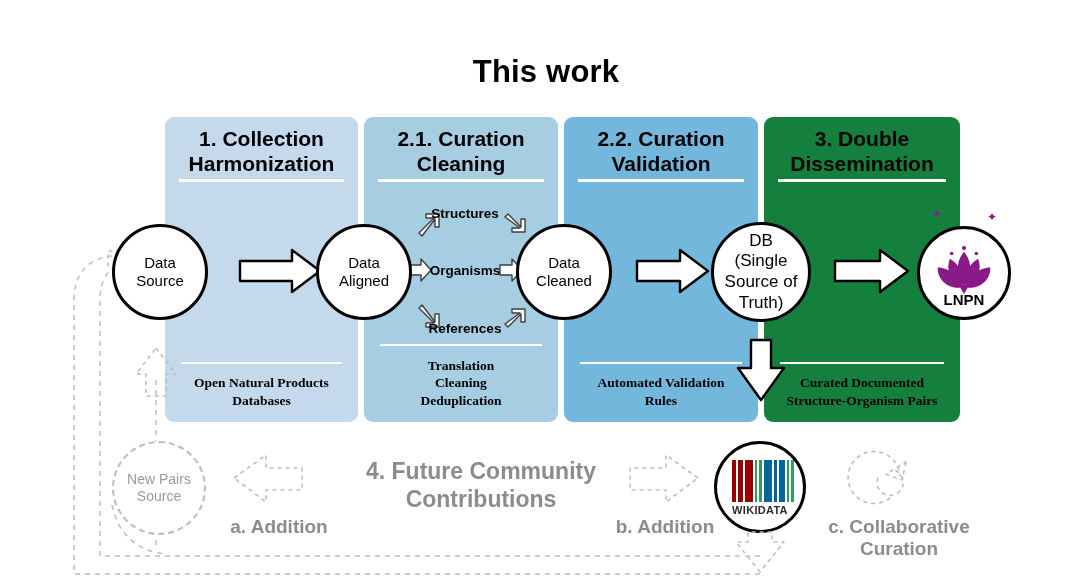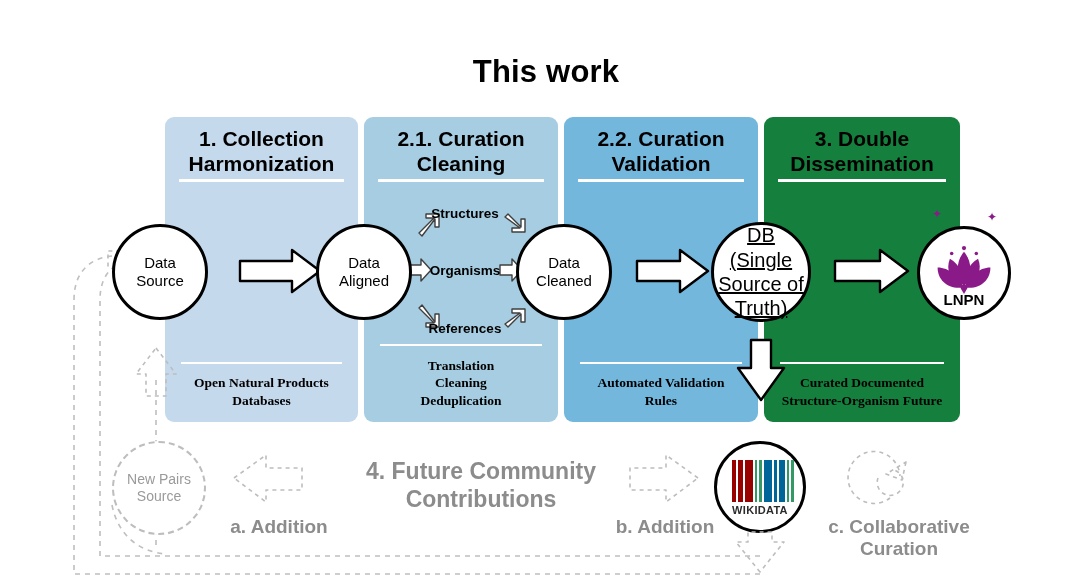--- a/index.html
+++ b/index.html
@@ -39,21 +39,21 @@
     position:absolute;left:16px;right:16px;bottom:58px;height:2.5px;background:#ffffff;
   }
 
   
   .node{
     position:absolute;border-radius:50%;background:#ffffff;border:3px solid #000;
     box-sizing:border-box;display:flex;align-items:center;justify-content:center;
     text-align:center;font-size:15px;color:#000;line-height:1.22;white-space:pre-line;
     z-index:6;
   }
-  .node-sm{font-size:20px;text-decoration:underline;}
+  .node-sm{font-size:17px;}
 
   
   .branch-label{
     position:absolute;font-size:13.5px;font-weight:bold;color:#000;
     text-align:center;white-space:nowrap;z-index:5;
   }
 
   
   svg.layer{position:absolute;left:0;top:0;width:1092px;height:588px;overflow:visible;}
   #arrows-under{z-index:2;}
@@ -150,21 +150,21 @@
     <div class="panel-foot">Automated Validation
 Rules</div>
   </div>
 
   <div class="panel" style="left:764px;width:196px;background:#15803d;">
     <div class="panel-head">3. Double
 Dissemination</div>
     <div class="head-rule"></div>
     <div class="foot-rule"></div>
     <div class="panel-foot">Curated Documented
-Structure-Organism Future</div>
+Structure-Organism Pairs</div>
   </div>
 
   <svg id="arrows-under" class="layer">
 
     <path class="solid-arrow" d="M 240 261 L 292 261 L 292 250 L 320 271 L 292 292 L 292 281 L 240 281 Z"></path>
 
     <path class="solid-arrow" d="M 637 261 L 680 261 L 680 250 L 708 271 L 680 292 L 680 281 L 637 281 Z"></path>
 
     <path class="solid-arrow" d="M 835 261 L 880 261 L 880 250 L 908 271 L 880 292 L 880 281 L 835 281 Z"></path>
 

